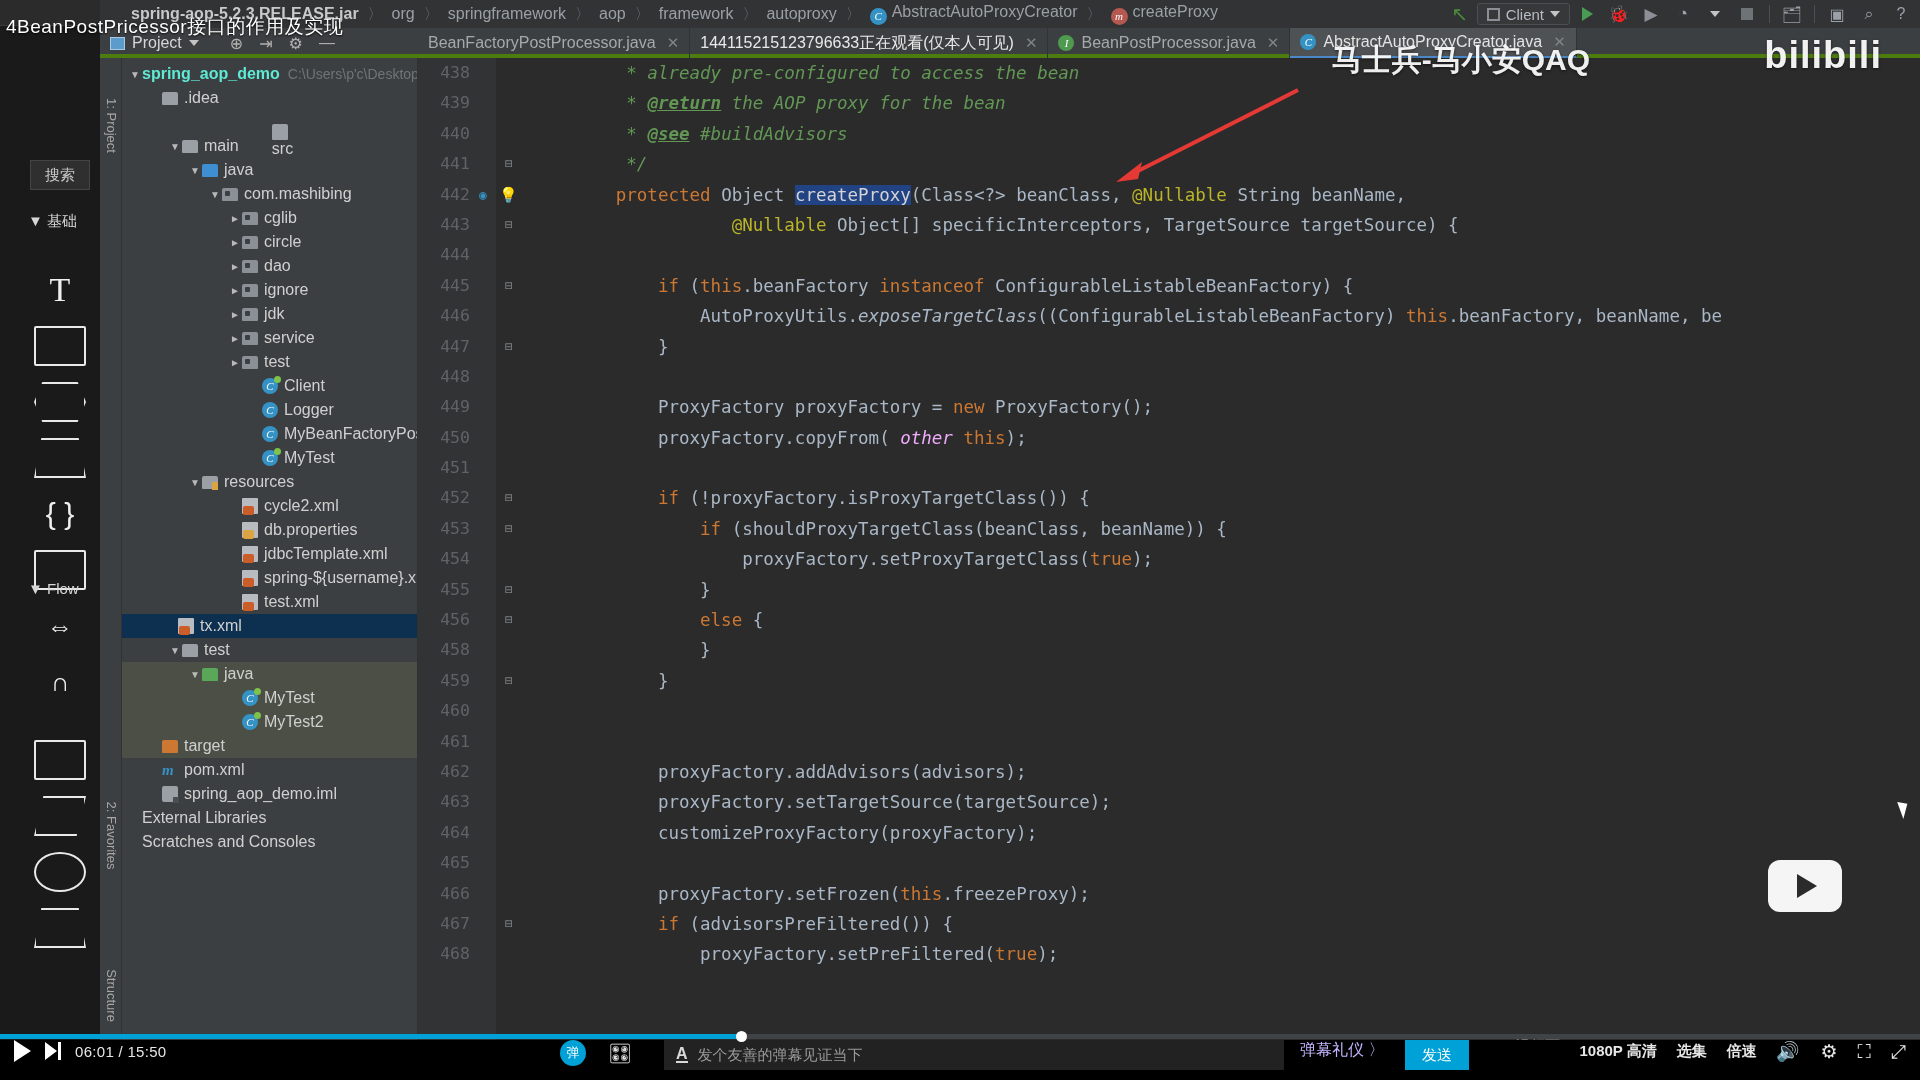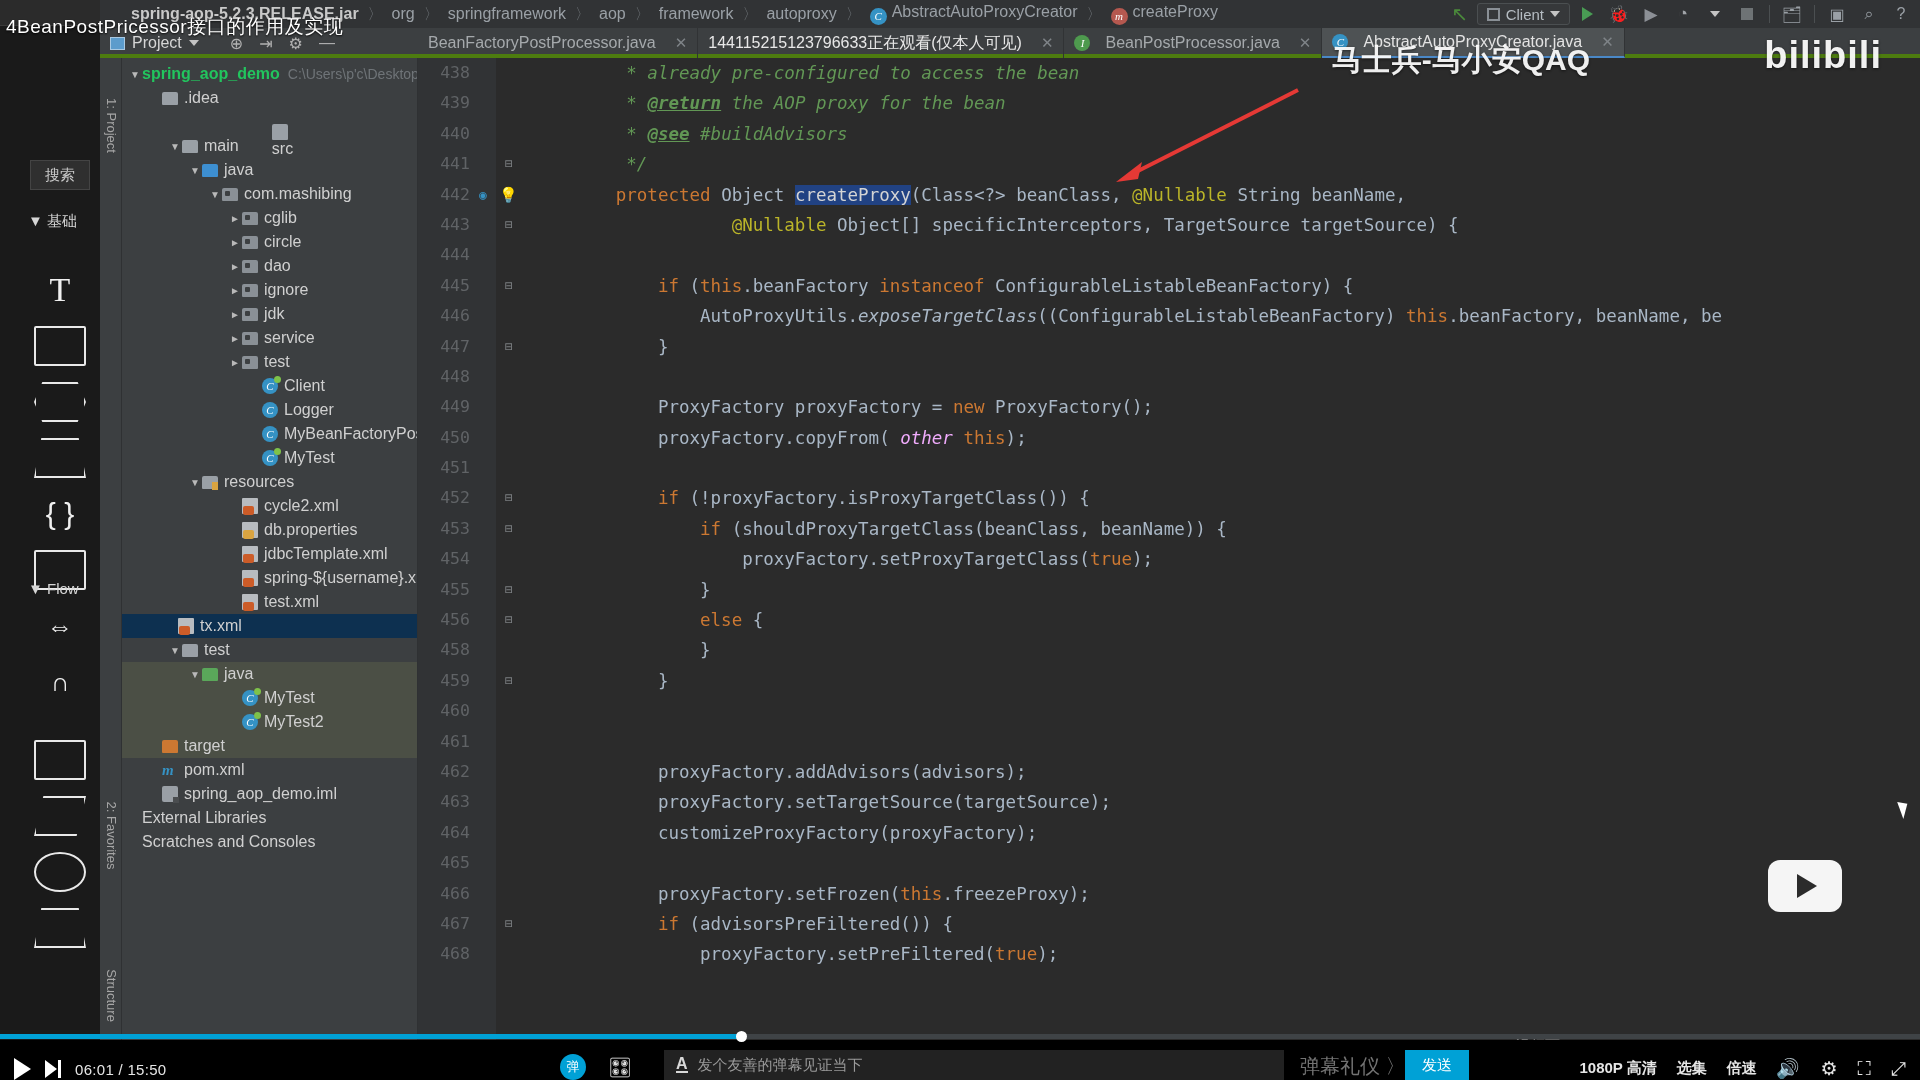--- a/index.html
+++ b/index.html
@@ -61,21 +61,21 @@
   
   .toolbar { height:30px; background:#3c3f41; display:flex; align-items:flex-start; border-bottom:4px solid #4d7c0f; }
   .tb-left { display:flex; align-items:center; width:318px; height:30px; padding-left:10px; gap:7px; }
   .proj-chip { display:flex; align-items:center; gap:7px; color:#d6d6d6; font-size:16px; }
   .proj-chip .ic { width:15px; height:13px; background:#5c9ccc; border:1px solid #a9c9e2;}
   .caret { width:0;height:0;border-left:5px solid transparent;border-right:5px solid transparent;border-top:6px solid #c4c4c4;}
   .tb-icons { display:flex; align-items:center; gap:16px; margin-left:24px; color:#b0b0b0; font-size:16px;}
 
   
   .tabs { display:flex; align-items:stretch; height:30px; flex:1; overflow:hidden; font-size:16px;}
-  .tab { display:flex; align-items:center; gap:15px; padding:0 10px; color:#a5a9ac; white-space:nowrap;
+  .tab { display:flex; align-items:center; gap:7px; padding:0 10px; color:#a5a9ac; white-space:nowrap;
          border-right:1px solid #313335; }
   .tab.active { background:#4e5254; color:#e3e3e3; border-bottom:2px solid #4a88c7;}
   .tab .x { color:#7f8488; font-size:15px; margin-left:4px;}
   .tab-ic { display:inline-block; width:16px; height:16px; border-radius:50%; color:#fff;
             font-size:11px; line-height:16px; text-align:center; font-family:"Liberation Serif",serif; font-style:italic;}
   .ic-i { background:#4e9a4e; }
   .ic-c2{ background:#3592c4; }
 
   
   .body-row { display:flex; height:982px; }
@@ -103,21 +103,21 @@
          font-family:"Liberation Serif",serif; font-style:italic; position:relative;}
   .cls.run:after{ content:""; position:absolute; right:-3px; top:-2px; width:7px; height:7px; background:#7ec24a; border-radius:50%;}
   .xmlf { width:16px; height:16px; margin-right:6px; flex:0 0 16px; position:relative; background:#b8bcc0; border-radius:1px;}
   .xmlf:after { content:""; position:absolute; left:1px; bottom:-1px; width:11px; height:9px; background:#cc5c28; border-radius:2px;}
   .xmlf.prop:after { background:#d9a441; }
   .mvn { width:16px; margin-right:6px; color:#3592c4; font-weight:bold; font-style:italic; font-size:15px;
          flex:0 0 16px; font-family:"Liberation Serif",serif;}
   .iml { width:16px; height:16px; margin-right:6px; flex:0 0 16px; background:#9aa0a6; border-radius:2px; position:relative;}
   .iml:after{content:"";position:absolute;right:-1px;bottom:-1px;width:6px;height:6px;background:#4a4d4f;}
   .path { color:#6f7478; font-size:14px; margin-left:8px; overflow:hidden;}
-  .lbl-bold { font-weight:bold; color:#22c55e; }
+  .lbl-bold { font-weight:bold; color:#5eead4; }
 
   
   .editor { flex:1; background:#2b2b2b; position:relative; overflow:hidden; }
   .gutter-bg { position:absolute; left:0; top:0; width:78px; height:100%; background:#313335; }
   .code { position:absolute; left:0; top:0; right:0; bottom:0;
           font-family:"DejaVu Sans Mono", monospace; font-size:17.5px; line-height:30.4px; }
   .ln-row { display:flex; height:30.4px; align-items:center; }
   .lnum { width:52px; text-align:right; color:#606366; flex:0 0 52px; font-size:16.5px; }
   .gmark { width:26px; text-align:center; color:#7a7d80; flex:0 0 26px; font-size:13px;}
   .ctext { padding-left:20px; white-space:pre; color:#a9b7c6; }
@@ -144,39 +144,39 @@
   .yt-tri { width:0;height:0;border-left:20px solid #2b2b2b;border-top:12px solid transparent;border-bottom:12px solid transparent; margin-left:4px;}
   .csdn-wm { position:absolute; right:28px; bottom:22px; z-index:70; color:#b9b9b9; font-size:15px; opacity:.75;}
   .watch-wm { position:absolute; right:360px; bottom:24px; z-index:70; color:#cfcfcf; font-size:15px; opacity:.55;}
 
   
   .mousecursor { position:absolute; z-index:80; width:0;height:0;
      border-left:9px solid #fff; border-top:5px solid transparent; border-bottom:13px solid transparent; transform:rotate(-20deg);}
 
   
   .player { position:absolute; left:0; bottom:0; width:1920px; height:40px; background:#000; z-index:90;
-            display:flex; align-items:flex-end; color:#cfcfcf; font-size:15px;}
+            display:flex; align-items:flex-start; color:#cfcfcf; font-size:15px;}
   .progress { position:absolute; left:0; top:-6px; width:1920px; height:5px; background:#3f4346;}
   .progress-buf { position:absolute; left:0; top:0; height:5px; width:100px; background:#6b7174;}
   .progress-played { position:absolute; left:0; top:0; height:5px; width:742px; background:#00a1d6;}
   .progress-knob { position:absolute; left:736px; top:-3px; width:11px; height:11px; border-radius:50%; background:#fff;}
   .pl-left { display:flex; align-items:center; gap:14px; padding-left:14px; }
   .pl-play { width:0;height:0;border-left:17px solid #fff;border-top:11px solid transparent;border-bottom:11px solid transparent;}
   .pl-next { display:flex; align-items:center; gap:1px;}
   .pl-next .t{ width:0;height:0;border-left:12px solid #fff;border-top:9px solid transparent;border-bottom:9px solid transparent;}
   .pl-next .b{ width:3px; height:18px; background:#fff;}
   .pl-time { color:#e6e6e6; font-size:15px; letter-spacing:.3px;}
   .pl-center { position:absolute; left:560px; display:flex; align-items:center; gap:22px;}
   .dm-circle { width:26px; height:26px; border-radius:50%; background:#00a1d6; color:#fff; font-size:13px;
                display:flex; align-items:center; justify-content:center;}
   .dm-gear { color:#e4e4e4; font-size:19px;}
   .dm-input { position:absolute; left:664px; width:620px; height:30px; background:#ffffff22; display:flex; align-items:center;
               gap:10px; padding-left:12px; color:#9a9a9a; font-size:15px;}
   .dm-A { color:#d8d8d8; font-size:16px; font-weight:bold; border-bottom:2px solid #d8d8d8; line-height:14px;}
-  .dm-etiquette { position:absolute; left:1300px; color:#737373; font-size:20px;}
+  .dm-etiquette { position:absolute; left:1300px; color:#c4b5fd; font-size:16px;}
   .dm-send { position:absolute; left:1405px; width:64px; height:30px; background:#00a1d6; color:#fff;
              display:flex; align-items:center; justify-content:center; font-size:15px;}
   .pl-right { position:absolute; right:14px; display:flex; align-items:center; gap:20px; color:#e6e6e6; font-size:15px;}
   .pl-right .b { font-weight:bold; }
 </style>
 </head>
 <body>
 
 <div id="root">
 

